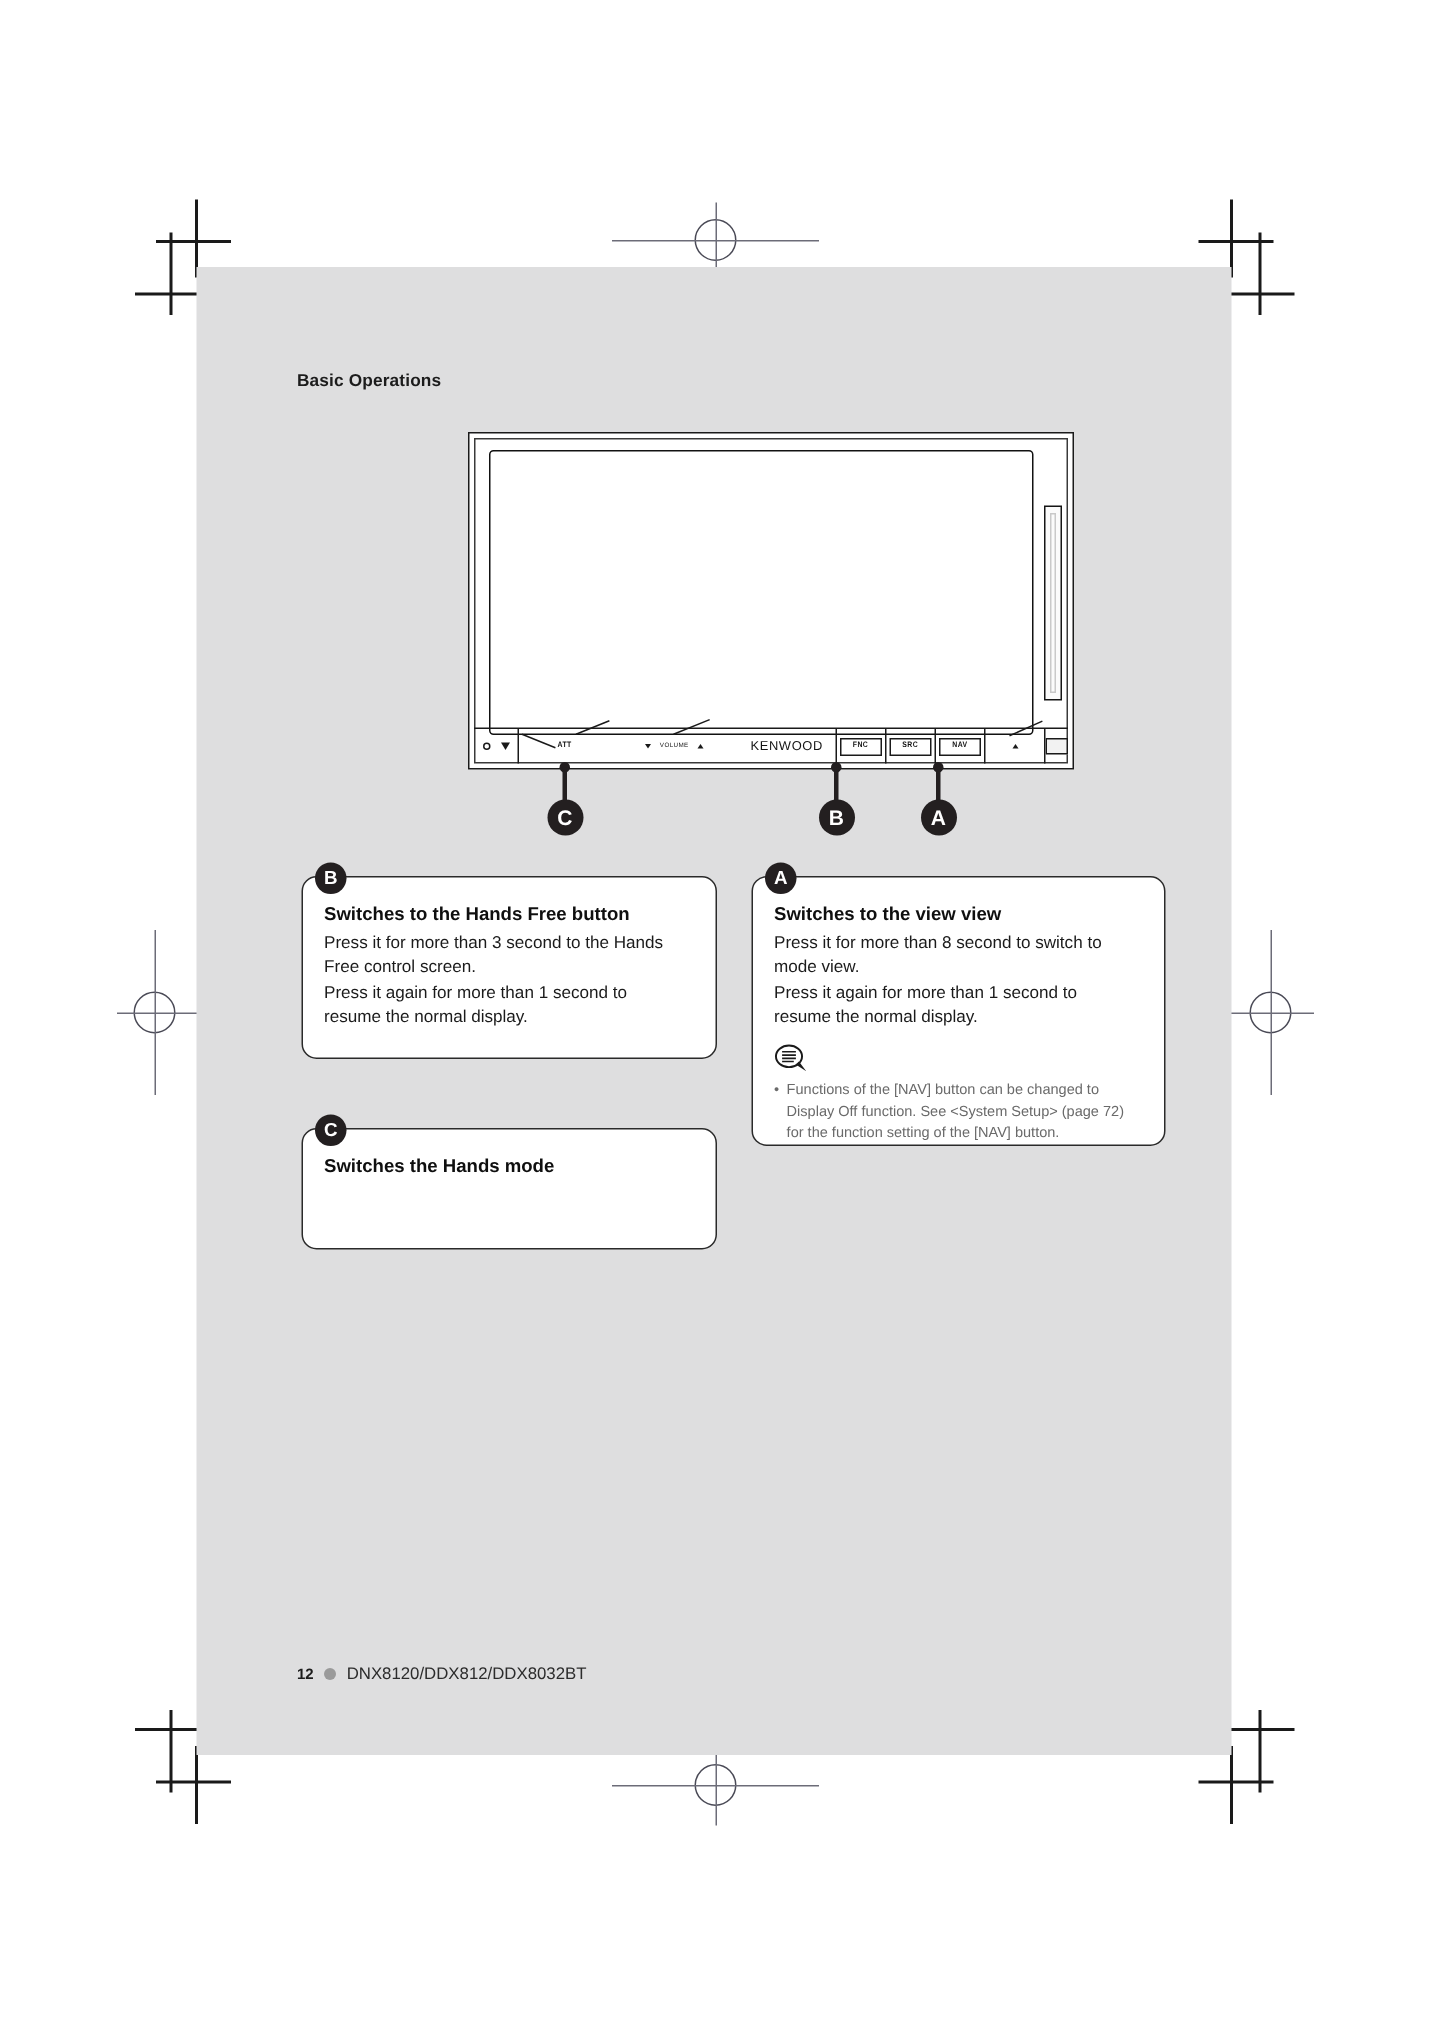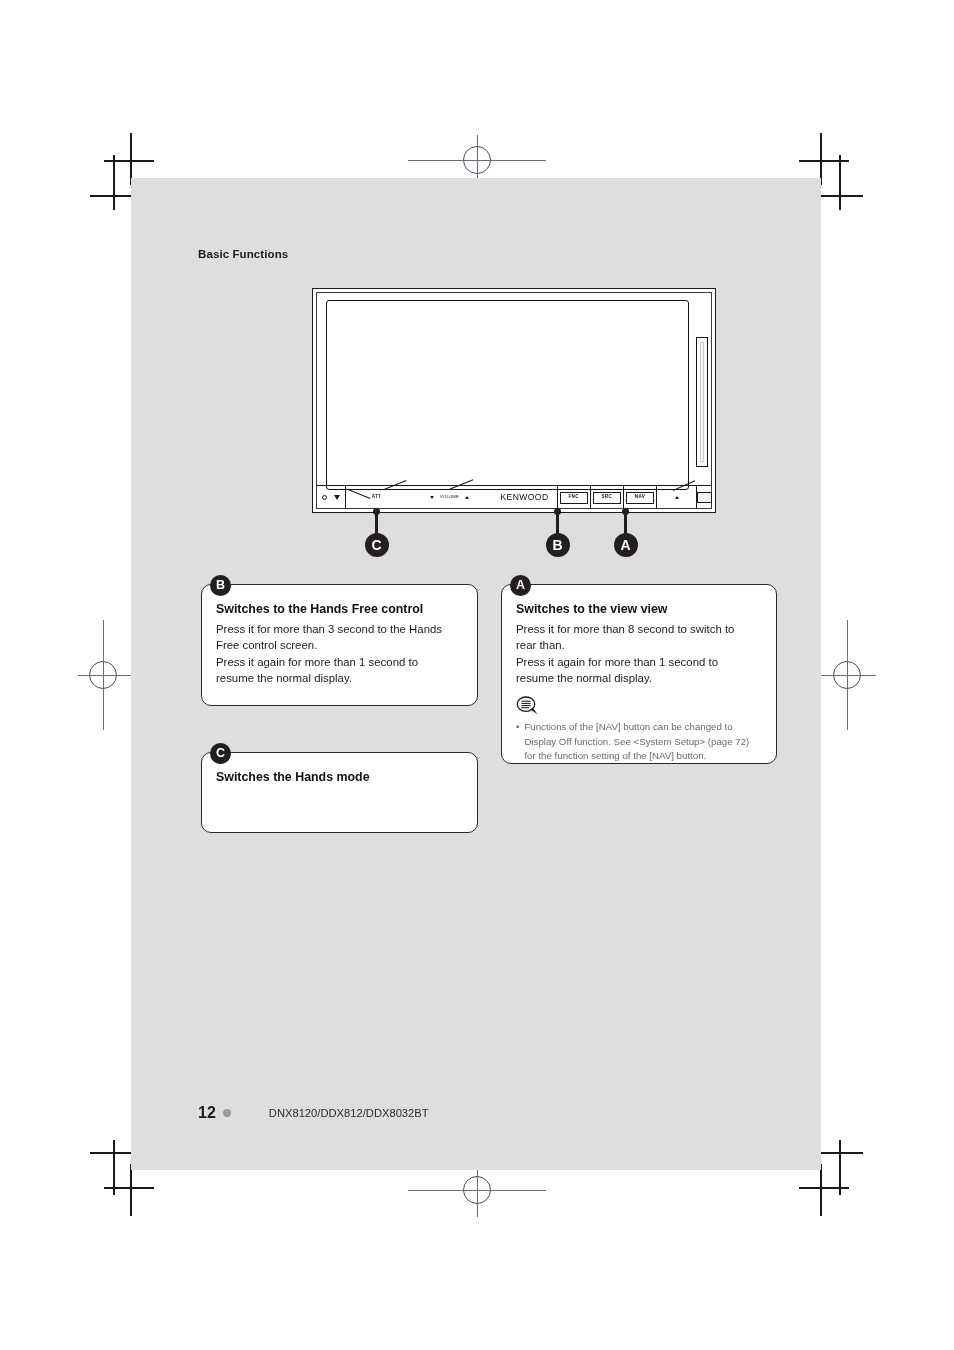--- a/index.html
+++ b/index.html
@@ -254,34 +254,33 @@
 
   
   #footer {
     position: absolute;
     left: 67px; bottom: 48px;
     display: flex;
     align-items: center;
     gap: 7px;
   }
   #footer .pg {
-    font-size: 16px;
+    font-size: 10px;
     font-weight: bold;
     color: #1c1c1c;
     text-align: right;
   }
   #footer .dot {
     width: 8px; height: 8px;
     border-radius: 50%;
     background: #9a9a9a;
   }
   #footer .models {
     font-size: 11.2px;
     color: #2c2c2c;
-    margin-left: 31px;
   }
 </style>
 </head>
 <body>
 
 <div>
   <div class="mark" style="left:90px; top:195px; width:55px; height:2px;"></div>
   <div class="mark" style="left:113px; top:155px; width:2px; height:55px;"></div>
   <div class="mark" style="left:104px; top:160px; width:50px; height:2px;"></div>
   <div class="mark" style="left:130px; top:133px; width:2px; height:52px;"></div>
@@ -321,21 +320,21 @@
   <div class="reg-v" style="left:102.5px; top:620px; width:1px; height:110px;"></div>
 </div>
 <div>
   <div class="reg" style="left:833px; top:661px;"></div>
   <div class="reg-h" style="left:820px; top:674.5px; width:56px; height:1px;"></div>
   <div class="reg-v" style="left:846.5px; top:620px; width:1px; height:110px;"></div>
 </div>
 
 <div id="page-sheet">
 
-  <div id="running-head">Basic Functions</div>
+  <div id="running-head">Basic Operations</div>
 
   <div id="device">
     <div class="dev-outer">
       <div class="dev-inner-line"></div>
 
       <div class="dev-screen"></div>
       <div class="dev-slot"></div>
 
       <div class="dev-bar">
 
@@ -405,40 +404,40 @@
   <div class="leader-dot" style="left:423px; top:330px;"></div>
   <div class="leader" style="left:425.4px; top:332px; height:26px;"></div>
   <div class="callout-badge" style="left:414.5px; top:355px;">B</div>
 
   <div class="leader-dot" style="left:491px; top:330px;"></div>
   <div class="leader" style="left:493.4px; top:332px; height:26px;"></div>
   <div class="callout-badge" style="left:482.5px; top:355px;">A</div>
 
   <div class="card" style="left:70px; top:406px; width:277px; height:122px;">
     <div class="card-badge">B</div>
-    <div class="card-title">Switches to the Hands Free control</div>
+    <div class="card-title">Switches to the Hands Free button</div>
     <div class="card-body">
       <p>Press it for more than 3 second to the Hands</p>
       <p>Free control screen.</p>
       <p>Press it again for more than 1 second to</p>
       <p>resume the normal display.</p>
     </div>
   </div>
 
   <div class="card" style="left:70px; top:574px; width:277px; height:81px;">
     <div class="card-badge">C</div>
     <div class="card-title">Switches the Hands mode</div>
   </div>
 
   <div class="card" style="left:370px; top:406px; width:276px; height:180px;">
     <div class="card-badge">A</div>
     <div class="card-title">Switches to the view view</div>
     <div class="card-body">
       <p>Press it for more than 8 second to switch to</p>
-      <p>rear than.</p>
+      <p>mode view.</p>
       <p>Press it again for more than 1 second to</p>
       <p>resume the normal display.</p>
     </div>
 
     <div class="note-icon">
       <svg width="23" height="19" viewBox="0 0 23 19" xmlns="http://www.w3.org/2000/svg">
         <ellipse cx="10" cy="8.2" rx="8.7" ry="7.2" fill="none" stroke="#1a1a1a" stroke-width="1.3"></ellipse>
         <path d="M14.5 13.6 L21.5 18.2 L16.6 11.6 Z" fill="#1a1a1a"></path>
         <g stroke="#1a1a1a" stroke-width="1.05">
           <line x1="5.4" y1="5.2" x2="14.6" y2="5.2"></line>

